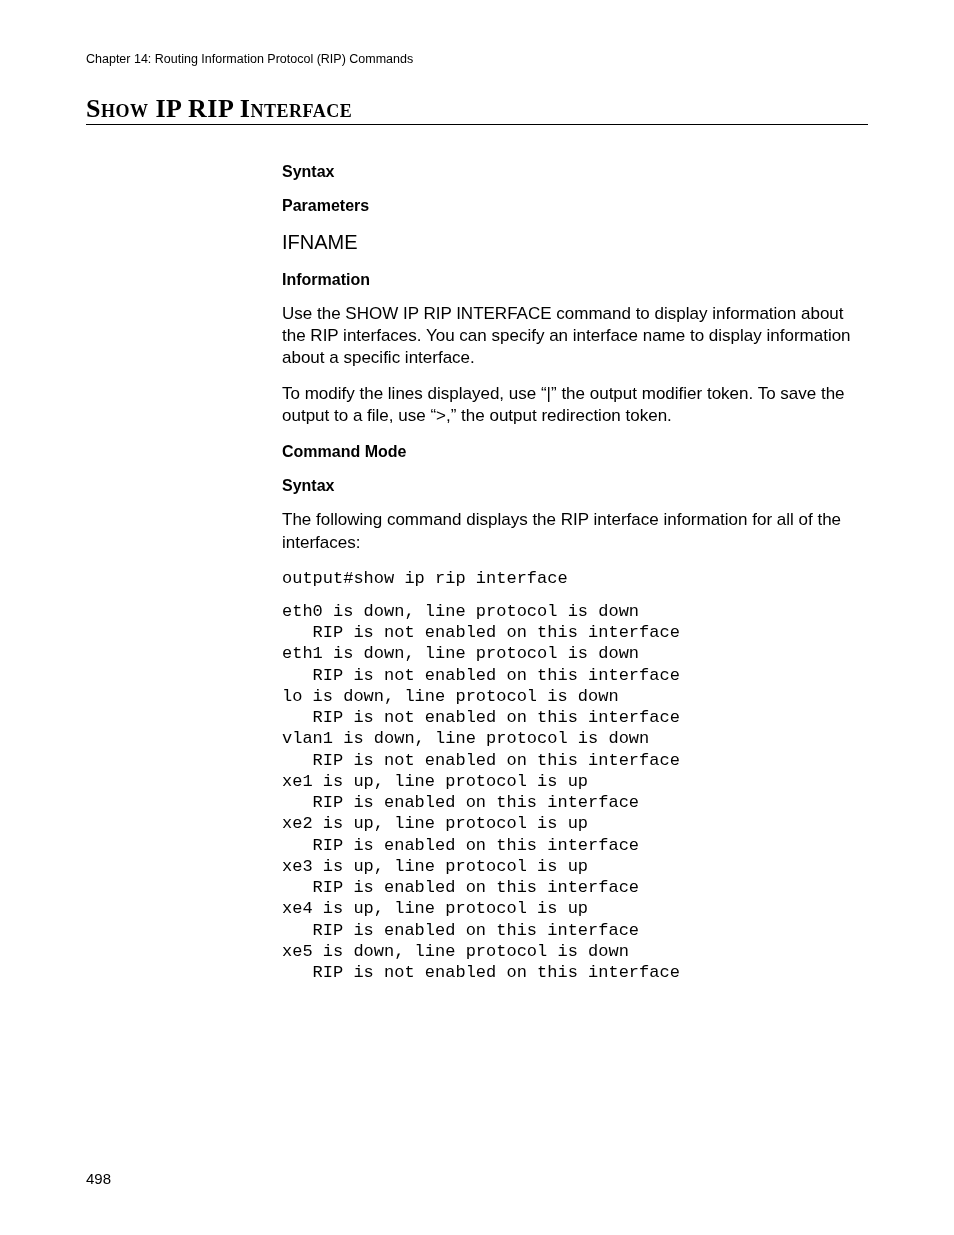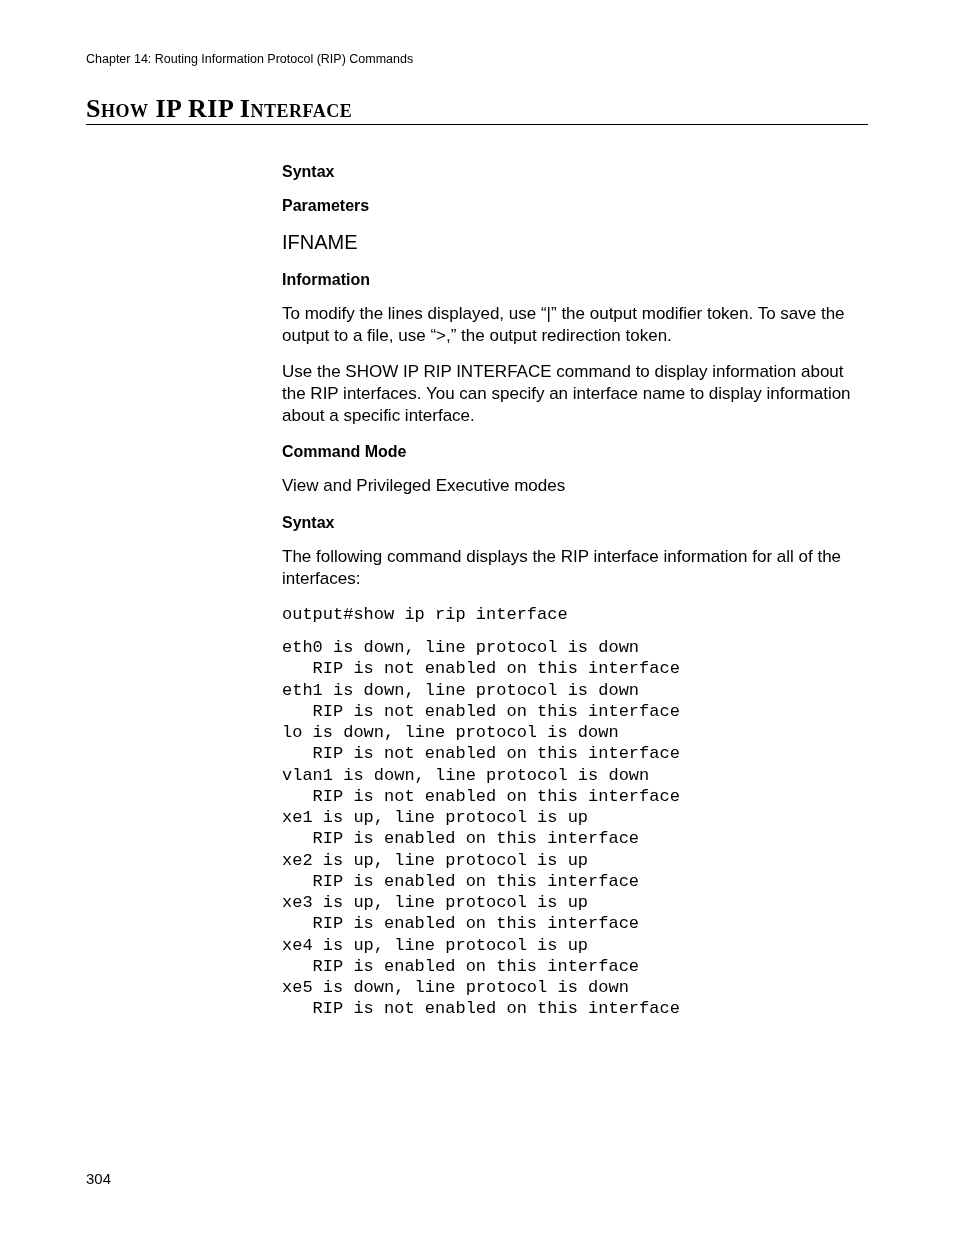--- a/index.html
+++ b/index.html
@@ -88,25 +88,24 @@
   <div class="content">
 
     <div class="section-heading">Syntax</div>
 
     <div class="section-heading">Parameters</div>
     <div class="param-row">
       <div class="param-name">IFNAME</div>
     </div>
 
     <div class="section-heading">Information</div>
+    <div class="body-text">Use the SHOW IP RIP INTERFACE command to display information about the RIP interfaces. You can specify an interface name to display information about a specific interface.</div>
     <div class="body-text">To modify the lines displayed, use “|” the output modifier token. To save the output to a file, use “&gt;,” the output redirection token.</div>
-    <div class="body-text">Use the SHOW IP RIP INTERFACE command to display information about the RIP interfaces. You can specify an interface name to display information about a specific interface.</div>
 
     <div class="section-heading">Command Mode</div>
-    <div class="body-text">View and Privileged Executive modes</div>
 
     <div class="section-heading">Syntax</div>
     <div class="body-text">The following command displays the RIP interface information for all of the interfaces:</div>
     <div class="mono">output#show ip rip interface</div>
     <div class="mono">eth0 is down, line protocol is down
    RIP is not enabled on this interface
 eth1 is down, line protocol is down
    RIP is not enabled on this interface
 lo is down, line protocol is down
    RIP is not enabled on this interface
@@ -118,15 +117,15 @@
    RIP is enabled on this interface
 xe3 is up, line protocol is up
    RIP is enabled on this interface
 xe4 is up, line protocol is up
    RIP is enabled on this interface
 xe5 is down, line protocol is down
    RIP is not enabled on this interface</div>
 
   </div>
 
-  <div class="page-number">304</div>
+  <div class="page-number">498</div>
 
 </div>
 
 </body></html>

